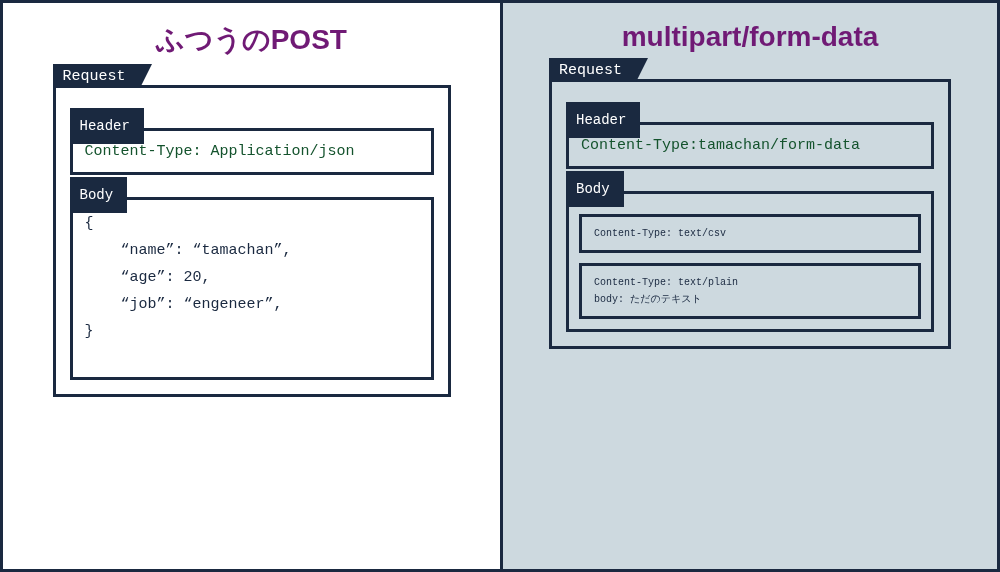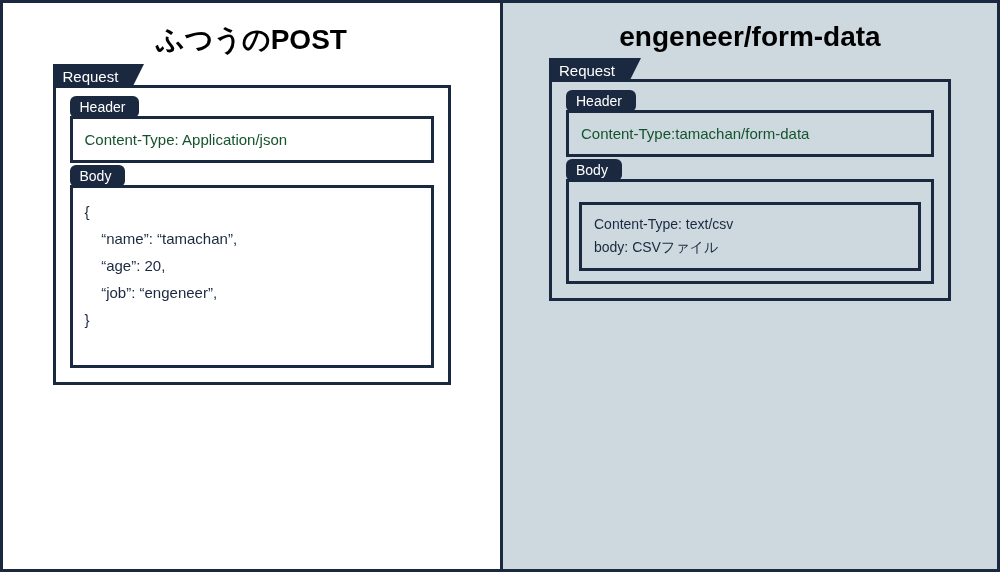--- a/index.html
+++ b/index.html
@@ -30,29 +30,30 @@
 .panel-left {
   background: #fff;
 }
 .panel-right {
   background: #cdd9df;
   border-left: 3px solid #1a2940;
 }
 .panel-title {
   font-size: 28px;
   font-weight: 700;
-  color: #000000;
+  color: #701a75;
   margin-bottom: 26px;
   text-align: right;
 }
 .request-box {
   position: relative;
   width: 398px;
   border: 3px solid #1a2940;
-  padding: 6px 14px 14px 14px;
+  padding: 18px 14px 14px 14px;
+  font-family: Liberation Mono, monospace;
 }
 .request-box-right {
   width: 402px;
 }
 .tab {
   position: absolute;
   top: -24px;
   left: -3px;
   background: #1a2940;
   color: #fff;
@@ -85,24 +86,23 @@
 }
 .inner-tab {
   position: absolute;
   top: -23px;
   left: -3px;
   background: #1a2940;
   color: #fff;
   font-size: 14px;
   font-weight: 500;
   padding: 3px 14px 3px 10px;
-  height: 22px;
+  height: 36px;
   display: flex;
   align-items: center;
-  border-radius: 6px;
 }
 .content-text {
   font-size: 15px;
   color: #14532d;
   line-height: 1.5;
 }
 .json-body {
   font-size: 15px;
   color: #1a2940;
   line-height: 1.8;
@@ -111,21 +111,21 @@
 }
 .part-box {
   border: 3px solid #1a2940;
   padding: 8px 12px;
   margin-top: 10px;
 }
 .part-box:first-child {
   margin-top: 4px;
 }
 .part-text {
-  font-size: 14px;
+  font-size: 10px;
   color: #1a2940;
   line-height: 1.7;
 }
 .header-box {
   padding: 10px 12px 8px 12px;
 }
 .body-box-left {
   padding: 8px 12px 8px 12px;
 }
 .body-box-right {
@@ -153,35 +153,38 @@
         <div class="json-body">{
     “name”: “tamachan”,
     “age”: 20,
     “job”: “engeneer”,
 }</div>
       </div>
     </div>
   </div>
 
   <div class="panel panel-right">
-    <div class="panel-title">engeneer/form-data</div>
+    <div class="panel-title">multipart/form-data</div>
 
     <div class="request-box request-box-right">
       <div class="tab">Request</div>
 
       <div class="inner-box header-box">
         <div class="inner-tab">Header</div>
         <div class="content-text">Content-Type:tamachan/form-data</div>
       </div>
 
       <div class="inner-box body-box-right">
         <div class="inner-tab">Body</div>
 
         <div class="part-box">
           <div class="part-text">Content-Type: text/csv</div>
-          <div class="part-text">body: CSVファイル</div>
         </div>
 
+        <div class="part-box">
+          <div class="part-text">Content-Type: text/plain</div>
+          <div class="part-text">body: ただのテキスト</div>
+        </div>
       </div>
     </div>
   </div>
 
 </div>
 
 </body></html>

